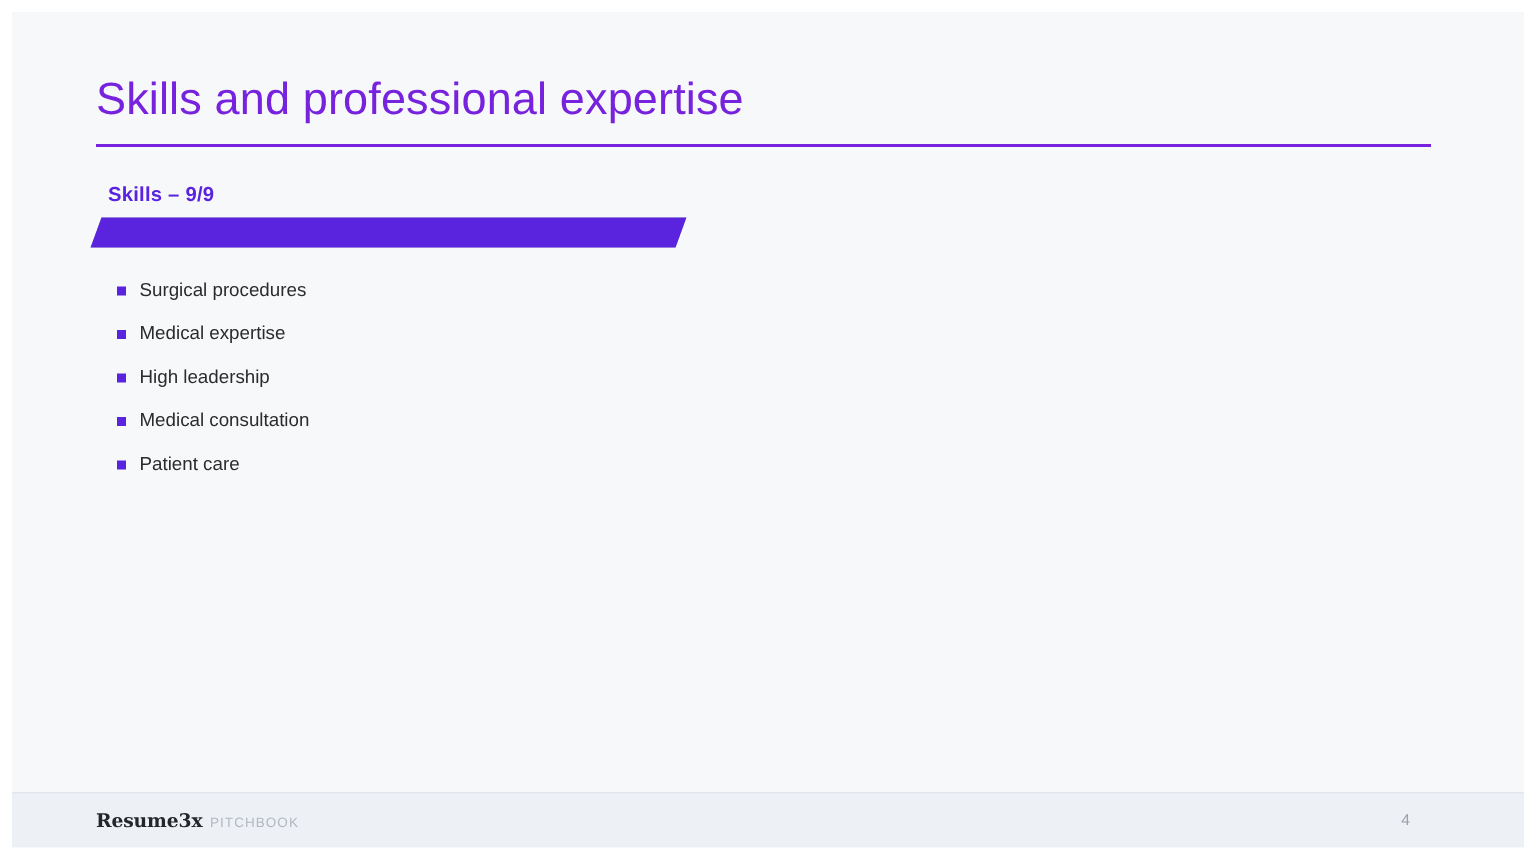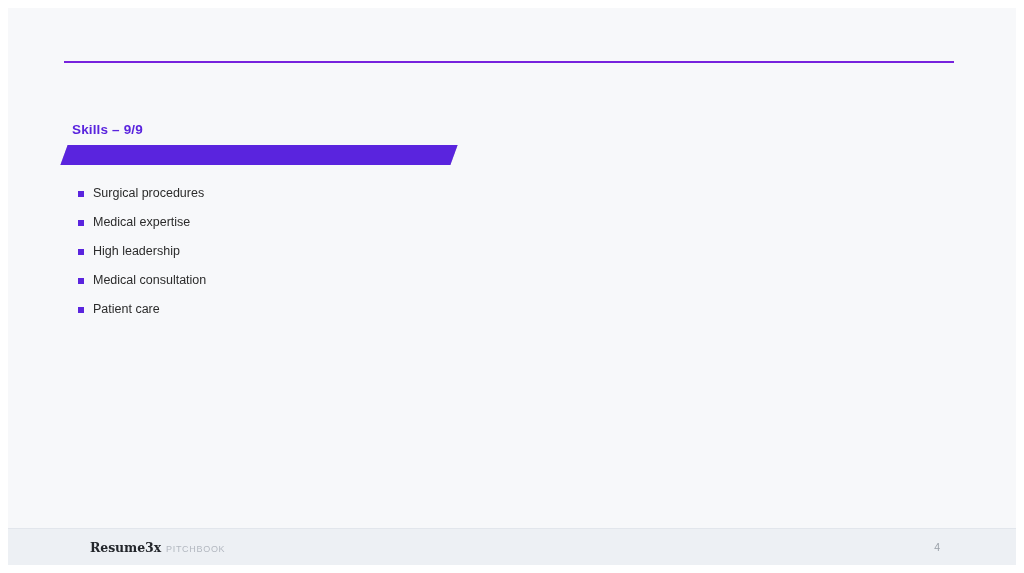--- a/index.html
+++ b/index.html
@@ -143,21 +143,20 @@
     box-sizing: border-box;
   }
   .footer-logo {
     position: absolute;
     left: 56px;
     top: 50%;
     transform: translateY(-50%);
     display: flex;
     align-items: baseline;
     white-space: nowrap;
-    margin-left: 26px;
   }
   .logo-main {
     font-family: "DejaVu Serif", serif;
     font-size: 12.5px;
     font-weight: bold;
     color: #23262b;
     letter-spacing: -0.1px;
   }
   .logo-sub {
     font-family: "Liberation Sans", sans-serif;
@@ -177,20 +176,21 @@
     color: #9aa0a8;
   }
 </style>
 </head>
 <body>
 
 <div class="slide-frame">
   <div class="slide">
 
     <div class="title-block">
+      <h1 class="slide-title">Skills and professional expertise</h1>
       <div class="title-rule"></div>
     </div>
 
     <div class="columns">
 
       <div class="column col-left">
         <div class="section-heading">Skills – 9/9</div>
         <div class="bar-wrap">
           <div class="bar-track"></div>
           <div class="bar-fill" style="width: 100%;"></div>

